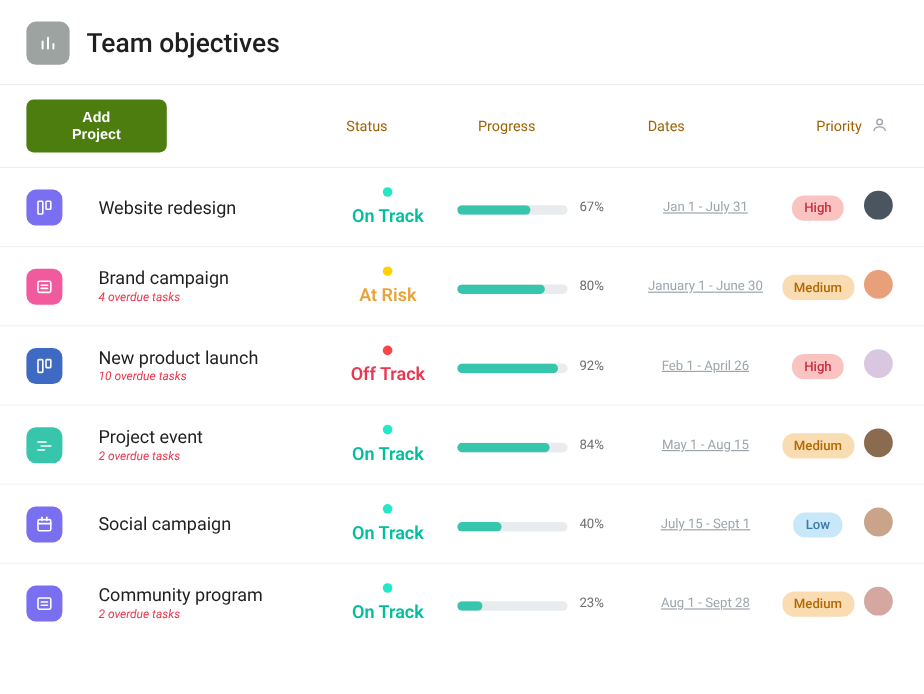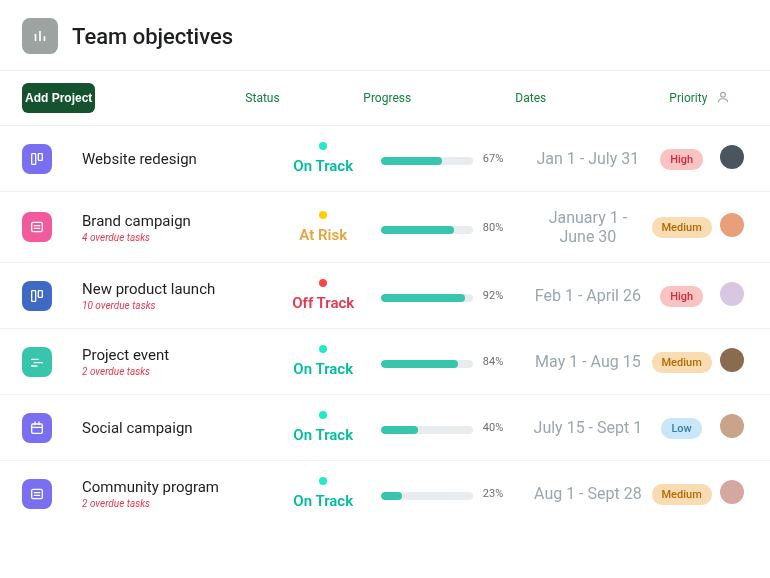--- a/index.html
+++ b/index.html
@@ -29,32 +29,32 @@
     font-weight: 500;
     color: #1e1f21;
   }
   .toolbar {
     display: flex;
     align-items: center;
     padding: 12px 22px;
     border-bottom: 1px solid #eee;
   }
   .add-btn {
-    background: #14532d;
+    background: #4d7c0f;
     color: #fff;
     border: none;
-    padding: 8px 3px;
+    padding: 8px 27px;
     border-radius: 6px;
     font-size: 12px;
     font-weight: 600;
     cursor: pointer;
   }
   .col-header {
     font-size: 12px;
-    color: #15803d;
+    color: #a16207;
     font-weight: 400;
   }
   .col-status  { width: 118px; }
   .col-progress{ width: 152px; }
   .col-dates   { width: 120px; }
   .col-priority{ width: 72px; text-align: right; }
   .col-avatar  { width: 32px; text-align: center; }
   .row {
     display: flex;
     align-items: center;
@@ -113,23 +113,24 @@
     height: 100%;
     background: #37c5ab;
     border-radius: 4px;
   }
   .ppct {
     font-size: 11px;
     color: #6d6e6f;
   }
   .dates-cell {
     width: 120px;
-    font-size: 16px;
+    font-size: 11px;
     color: #9ca6af;
     text-align: center;
+    text-decoration: underline;
   }
   .priority-cell {
     width: 72px;
     text-align: center;
   }
   .pill {
     display: inline-block;
     padding: 4px 10px;
     border-radius: 10px;
     font-size: 11px;

